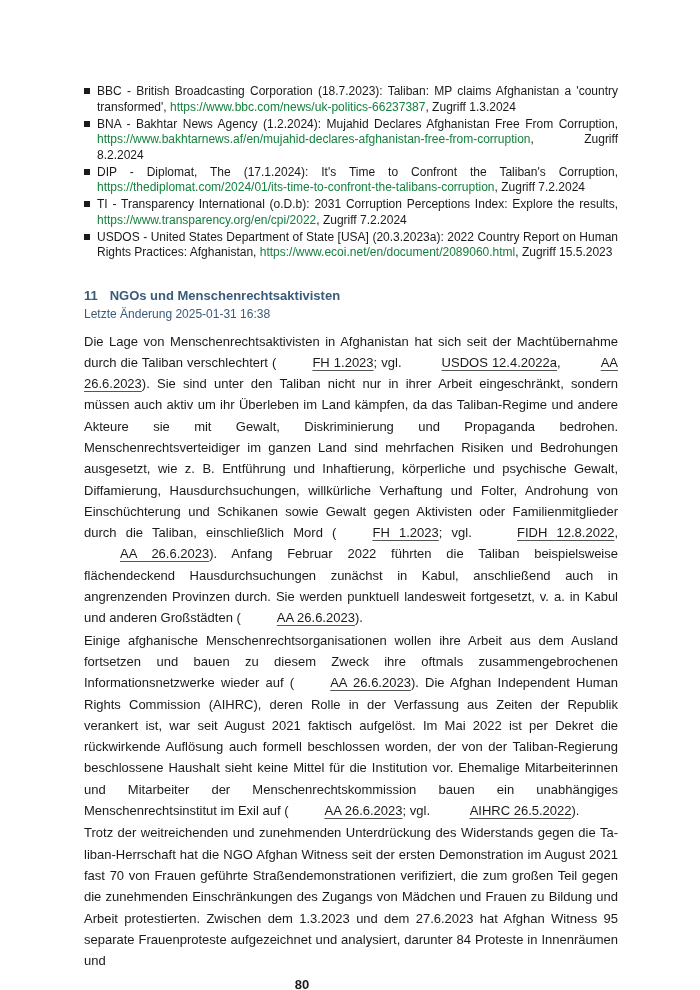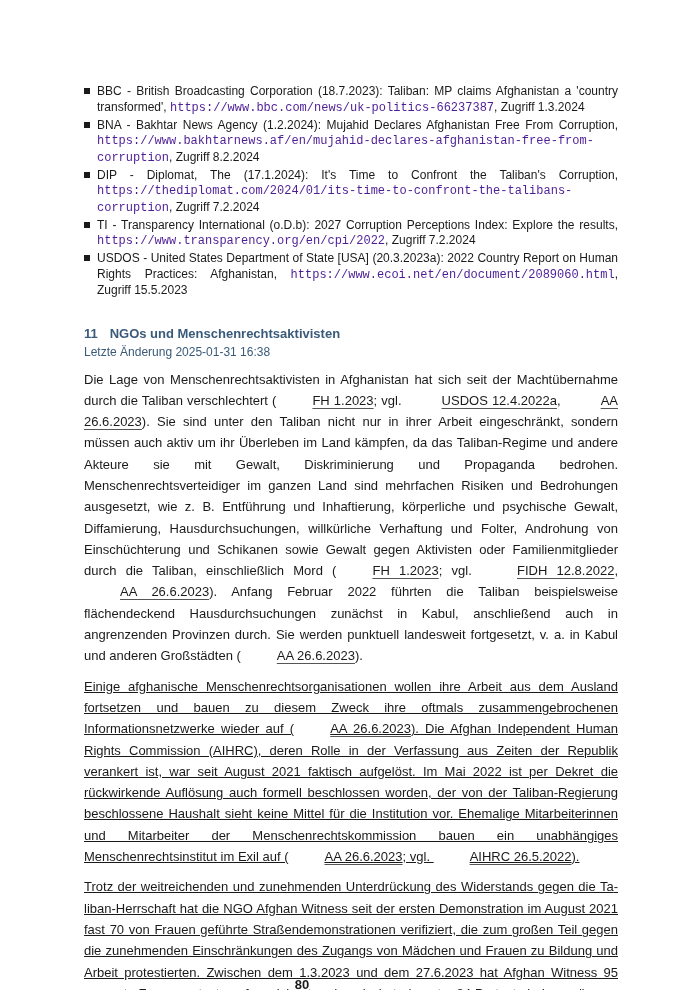--- a/index.html
+++ b/index.html
@@ -2,39 +2,39 @@
 <html><head>
 <meta charset="utf-8">
 <style>
   html, body { margin: 0; padding: 0; background: #ffffff; }
   body { width: 700px; height: 990px; position: relative; overflow: hidden;
          font-family: "Liberation Sans", sans-serif; color: #1a1a1a; }
   .page { position: absolute; left: 84px; top: 84px; width: 534px; }
   ul.refs { list-style: none; margin: 0; padding: 0; }
   ul.refs li { position: relative; padding-left: 13px; font-size: 12px; line-height: 15.5px; margin-bottom: 1.5px; text-align: justify; }
   ul.refs li .bullet { position: absolute; left: 0; top: 4px; width: 6px; height: 6px; background: #1a1a1a; }
-  a.url { color: #4c1d95; text-decoration: none; font-family: Liberation Mono, monospace; }
+  a.url { color: #15803d; text-decoration: none; }
   .section { margin-top: 26px; }
   .sec-title { font-size: 13px; font-weight: bold; color: #3a5a7a; line-height: 18px; }
   .sec-title .num { display: inline-block; width: 22px; }
   .sec-meta { font-size: 12px; color: #3a5a7a; line-height: 18px; margin-top: 0; }
   p.body { font-size: 13px; line-height: 21.3px; margin: 8px 0 0 0; text-align: justify; }
-  p.body + p.body { margin-top: 9px; text-decoration: underline; }
+  p.body + p.body { margin-top: 1px; }
   .cite { text-decoration: underline; text-decoration-color: #555; text-underline-offset: 3px; padding-left: 36px; }
   .page-num { position: absolute; top: 977px; left: 0; width: 604px; text-align: center; font-size: 13px; font-weight: bold; }
 </style>
 </head>
 <body>
 
 <div class="page">
   <ul class="refs">
     <li><span class="bullet"></span><span>BBC - British Broadcasting Corporation (18.7.2023): Taliban:  MP claims Afghanistan a 'country transformed', </span><a class="url">https://www.bbc.com/news/uk-politics-66237387</a><span>, Zugriff 1.3.2024</span></li>
     <li><span class="bullet"></span><span>BNA - Bakhtar News Agency (1.2.2024): Mujahid Declares Afghanistan Free From Corruption, </span><a class="url">https://www.bakhtarnews.af/en/mujahid-declares-afghanistan-free-from-corruption</a><span>, Zugriff 8.2.2024</span></li>
     <li><span class="bullet"></span><span>DIP - Diplomat, The (17.1.2024): It's Time to Confront the Taliban's Corruption, </span><a class="url">https://thediplomat.com/2024/01/its-time-to-confront-the-talibans-corruption</a><span>, Zugriff 7.2.2024</span></li>
-    <li><span class="bullet"></span><span>TI - Transparency International (o.D.b): 2027 Corruption Perceptions Index:  Explore the results, </span><a class="url">https://www.transparency.org/en/cpi/2022</a><span>, Zugriff 7.2.2024</span></li>
+    <li><span class="bullet"></span><span>TI - Transparency International (o.D.b): 2031 Corruption Perceptions Index:  Explore the results, </span><a class="url">https://www.transparency.org/en/cpi/2022</a><span>, Zugriff 7.2.2024</span></li>
     <li><span class="bullet"></span><span>USDOS - United States Department of State [USA] (20.3.2023a): 2022 Country Report on Human Rights Practices: Afghanistan, </span><a class="url">https://www.ecoi.net/en/document/2089060.html</a><span>, Zugriff 15.5.2023</span></li>
   </ul>
 
   <div class="section">
     <div class="sec-title"><span class="num">11</span> <span>NGOs und Menschenrechtsaktivisten</span></div>
     <div class="sec-meta">Letzte Änderung 2025-01-31 16:38</div>
     <p class="body"><span>Die Lage von Menschenrechtsaktivisten in Afghanistan hat sich seit der Machtübernahme durch die Taliban verschlechtert (</span><span class="cite">FH 1.2023</span><span>; vgl. </span><span class="cite">USDOS 12.4.2022a</span><span>, </span><span class="cite">AA 26.6.2023</span><span>). Sie sind unter den Taliban nicht nur in ihrer Arbeit eingeschränkt, sondern müssen auch aktiv um ihr Überleben im Land kämpfen, da das Taliban-Regime und andere Akteure sie mit Gewalt, Diskriminierung und Propaganda bedrohen. Menschenrechtsverteidiger im ganzen Land sind mehrfachen Ri­siken und Bedrohungen ausgesetzt, wie z. B. Entführung und Inhaftierung, körperliche und psychische Gewalt, Diffamierung, Hausdurchsuchungen, willkürliche Verhaftung und Folter, An­drohung von Einschüchterung und Schikanen sowie Gewalt gegen Aktivisten oder Familienmit­glieder durch die Taliban, einschließlich Mord (</span><span class="cite">FH 1.2023</span><span>; vgl. </span><span class="cite">FIDH 12.8.2022</span><span>, </span><span class="cite">AA 26.6.2023</span><span>). Anfang Februar 2022 führten die Taliban beispielsweise flächendeckend Hausdurchsuchungen zunächst in Kabul, anschließend auch in angrenzenden Provinzen durch. Sie werden punktuell landesweit fortgesetzt, v. a. in Kabul und anderen Großstädten (</span><span class="cite">AA 26.6.2023</span><span>).</span></p>
     <p class="body"><span>Einige afghanische Menschenrechtsorganisationen wollen ihre Arbeit aus dem Ausland fortset­zen und bauen zu diesem Zweck ihre oftmals zusammengebrochenen Informationsnetzwerke wieder auf (</span><span class="cite">AA 26.6.2023</span><span>). Die Afghan Independent Human Rights Commission (AIHRC), deren Rolle in der Verfassung aus Zeiten der Republik verankert ist, war seit August 2021 faktisch aufgelöst. Im Mai 2022 ist per Dekret die rückwirkende Auflösung auch formell beschlossen worden, der von der Taliban-Regierung beschlossene Haushalt sieht keine Mittel für die Insti­tution vor. Ehemalige Mitarbeiterinnen und Mitarbeiter der Menschenrechtskommission bauen ein unabhängiges Menschenrechtsinstitut im Exil auf (</span><span class="cite">AA 26.6.2023</span><span>; vgl. </span><span class="cite">AIHRC 26.5.2022</span><span>).</span></p>
     <p class="body"><span>Trotz der weitreichenden und zunehmenden Unterdrückung des Widerstands gegen die Ta­liban-Herrschaft hat die NGO Afghan Witness seit der ersten Demonstration im August 2021 fast 70 von Frauen geführte Straßendemonstrationen verifiziert, die zum großen Teil gegen die zunehmenden Einschränkungen des Zugangs von Mädchen und Frauen zu Bildung und Arbeit protestierten. Zwischen dem 1.3.2023 und dem 27.6.2023 hat Afghan Witness 95 sepa­rate Frauenproteste aufgezeichnet und analysiert, darunter 84 Proteste in Innenräumen und</span></p>
   </div>

